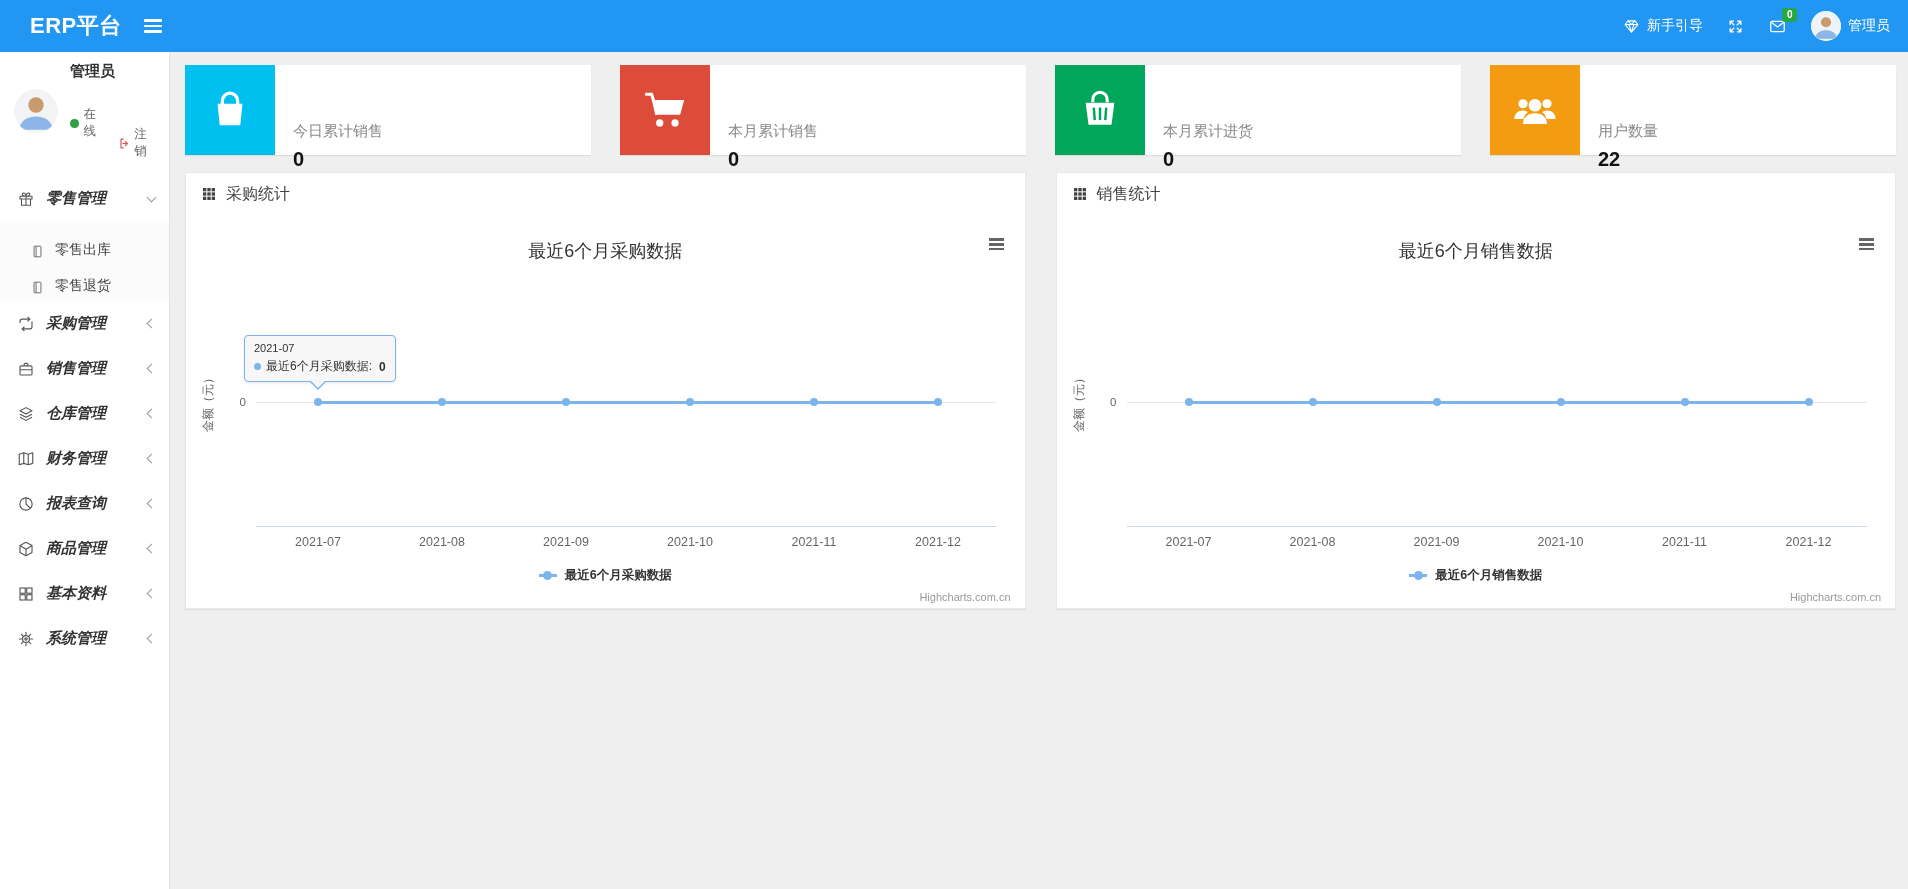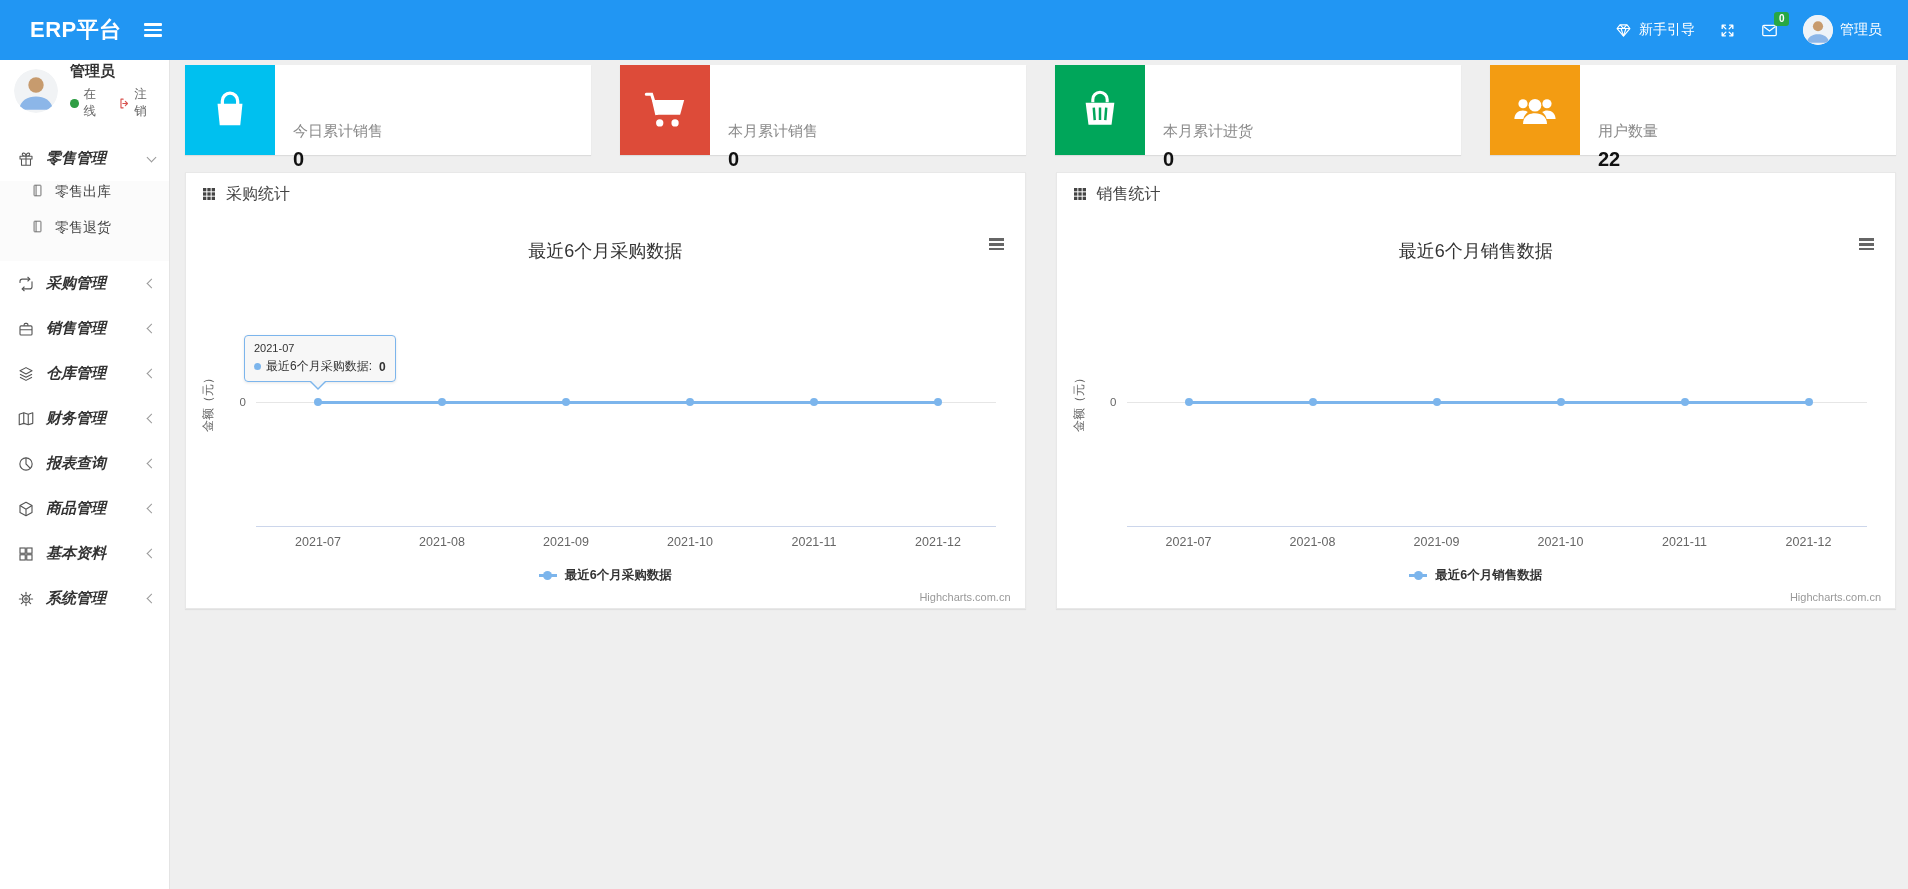--- a/index.html
+++ b/index.html
@@ -1,47 +1,47 @@
 <!DOCTYPE html>
 <html><head>
 <meta charset="utf-8">
 <style>
   * { box-sizing: border-box; margin: 0; padding: 0; }
   html,body { width:1908px; height:889px; overflow:hidden; }
   body { font-family:"Liberation Sans","DejaVu Sans",sans-serif; background:#efefef; color:#333; }
   svg { display:block; }
 
   
-  .topbar { position:absolute; top:0; left:0; right:0; height:60px; background:#2196f3; display:flex; align-items:center; z-index:30; }
+  .topbar { position:absolute; top:0; left:0; right:0; height:52px; background:#2196f3; display:flex; align-items:center; z-index:30; }
   .brand { color:#fff; font-size:22px; font-weight:bold; padding-left:30px; letter-spacing:.5px; }
   .burger { margin-left:16px; cursor:pointer; padding:6px; }
   .burger span { display:block; width:18px; height:2.4px; background:#fff; margin:3.2px 0; border-radius:1px; }
-  .topbar-right { margin-left:auto; display:flex; align-items:center; gap:24px; padding-right:26px; }
+  .topbar-right { margin-left:auto; display:flex; align-items:center; gap:24px; padding-right:18px; }
   .tb-item { display:flex; align-items:center; gap:7px; color:#fff; font-size:14px; cursor:pointer; }
   .mail-wrap { position:relative; }
   .mail-badge { position:absolute; top:-9px; right:-10px; background:#28a745; color:#fff; font-size:10px; line-height:1; padding:2px 4.5px; border-radius:3px; font-weight:bold; }
   .tb-avatar { width:30px; height:30px; border-radius:50%; overflow:hidden; background:#eef3f8; }
 
   
   .sidebar { position:absolute; top:48px; left:0; bottom:0; width:170px; background:#fff; border-right:1px solid #e4e4e4; z-index:20; }
   .user-panel { display:flex; align-items:center; gap:12px; padding:14px 12px 12px 14px; }
   .user-avatar { width:44px; height:44px; border-radius:50%; overflow:hidden; flex:0 0 auto; }
   .user-name { font-size:15px; color:#333; font-weight:bold; margin-bottom:5px; }
   .user-status { display:flex; align-items:center; gap:5px; font-size:12.5px; color:#666; }
   .dot-online { width:9px; height:9px; border-radius:50%; background:#2f9e44; display:inline-block; }
-  .logout { display:flex; align-items:center; gap:3px; cursor:pointer; margin-left:6px; color:#666; }
+  .logout { display:flex; align-items:center; gap:3px; cursor:pointer; margin-left:6px; color:#666;margin-top:40px; }
   .menu { margin-top:4px; }
   .menu-item { display:flex; align-items:center; height:45px; padding:0 14px 0 17px; cursor:pointer; color:#333; }
   .menu-item .mi-icon { width:18px; height:18px; margin-right:11px; flex:0 0 auto; }
   .menu-item .mi-label { font-size:15px; font-weight:bold; flex:1;font-style:italic; }
   .chev { width:7px; height:7px; border-right:1.6px solid #999; border-bottom:1.6px solid #999; flex:0 0 auto; }
   .chev.left { transform:rotate(135deg); }
   .chev.down { transform:rotate(45deg); margin-top:-3px; }
   .submenu { background:#fbfbfb; padding:2px 0 6px; }
-  .submenu-item { display:flex; align-items:flex-start; height:36px; padding-left:30px; cursor:pointer; color:#444;font-family:Liberation Mono, monospace; }
+  .submenu-item { display:flex; align-items:flex-end; height:36px; padding-left:30px; cursor:pointer; color:#444;font-family:Liberation Mono, monospace; }
   .submenu-item .mi-icon { width:15px; height:15px; margin-right:10px; }
   .submenu-item .mi-label { font-size:14px; }
   .mi-icon svg, .user-avatar svg, .tb-avatar svg { width:100%; height:100%; }
 
   
   .main { position:absolute; top:48px; left:170px; right:0; bottom:0; background:#efefef; padding:0 12px 0 15px; overflow:hidden; }
   .tabbar { height:40px; border-bottom:1px solid #d8d8d8; margin:0 -12px 0 -15px; padding:8px 0 0 18px; }
   .tab { display:inline-flex; align-items:center; gap:7px; height:31px; padding:0 17px; background:#4aa0e9; color:#fff; font-size:14px; border-radius:3px; cursor:pointer; box-shadow:0 1px 1px rgba(0,0,0,.12); }
 
   

